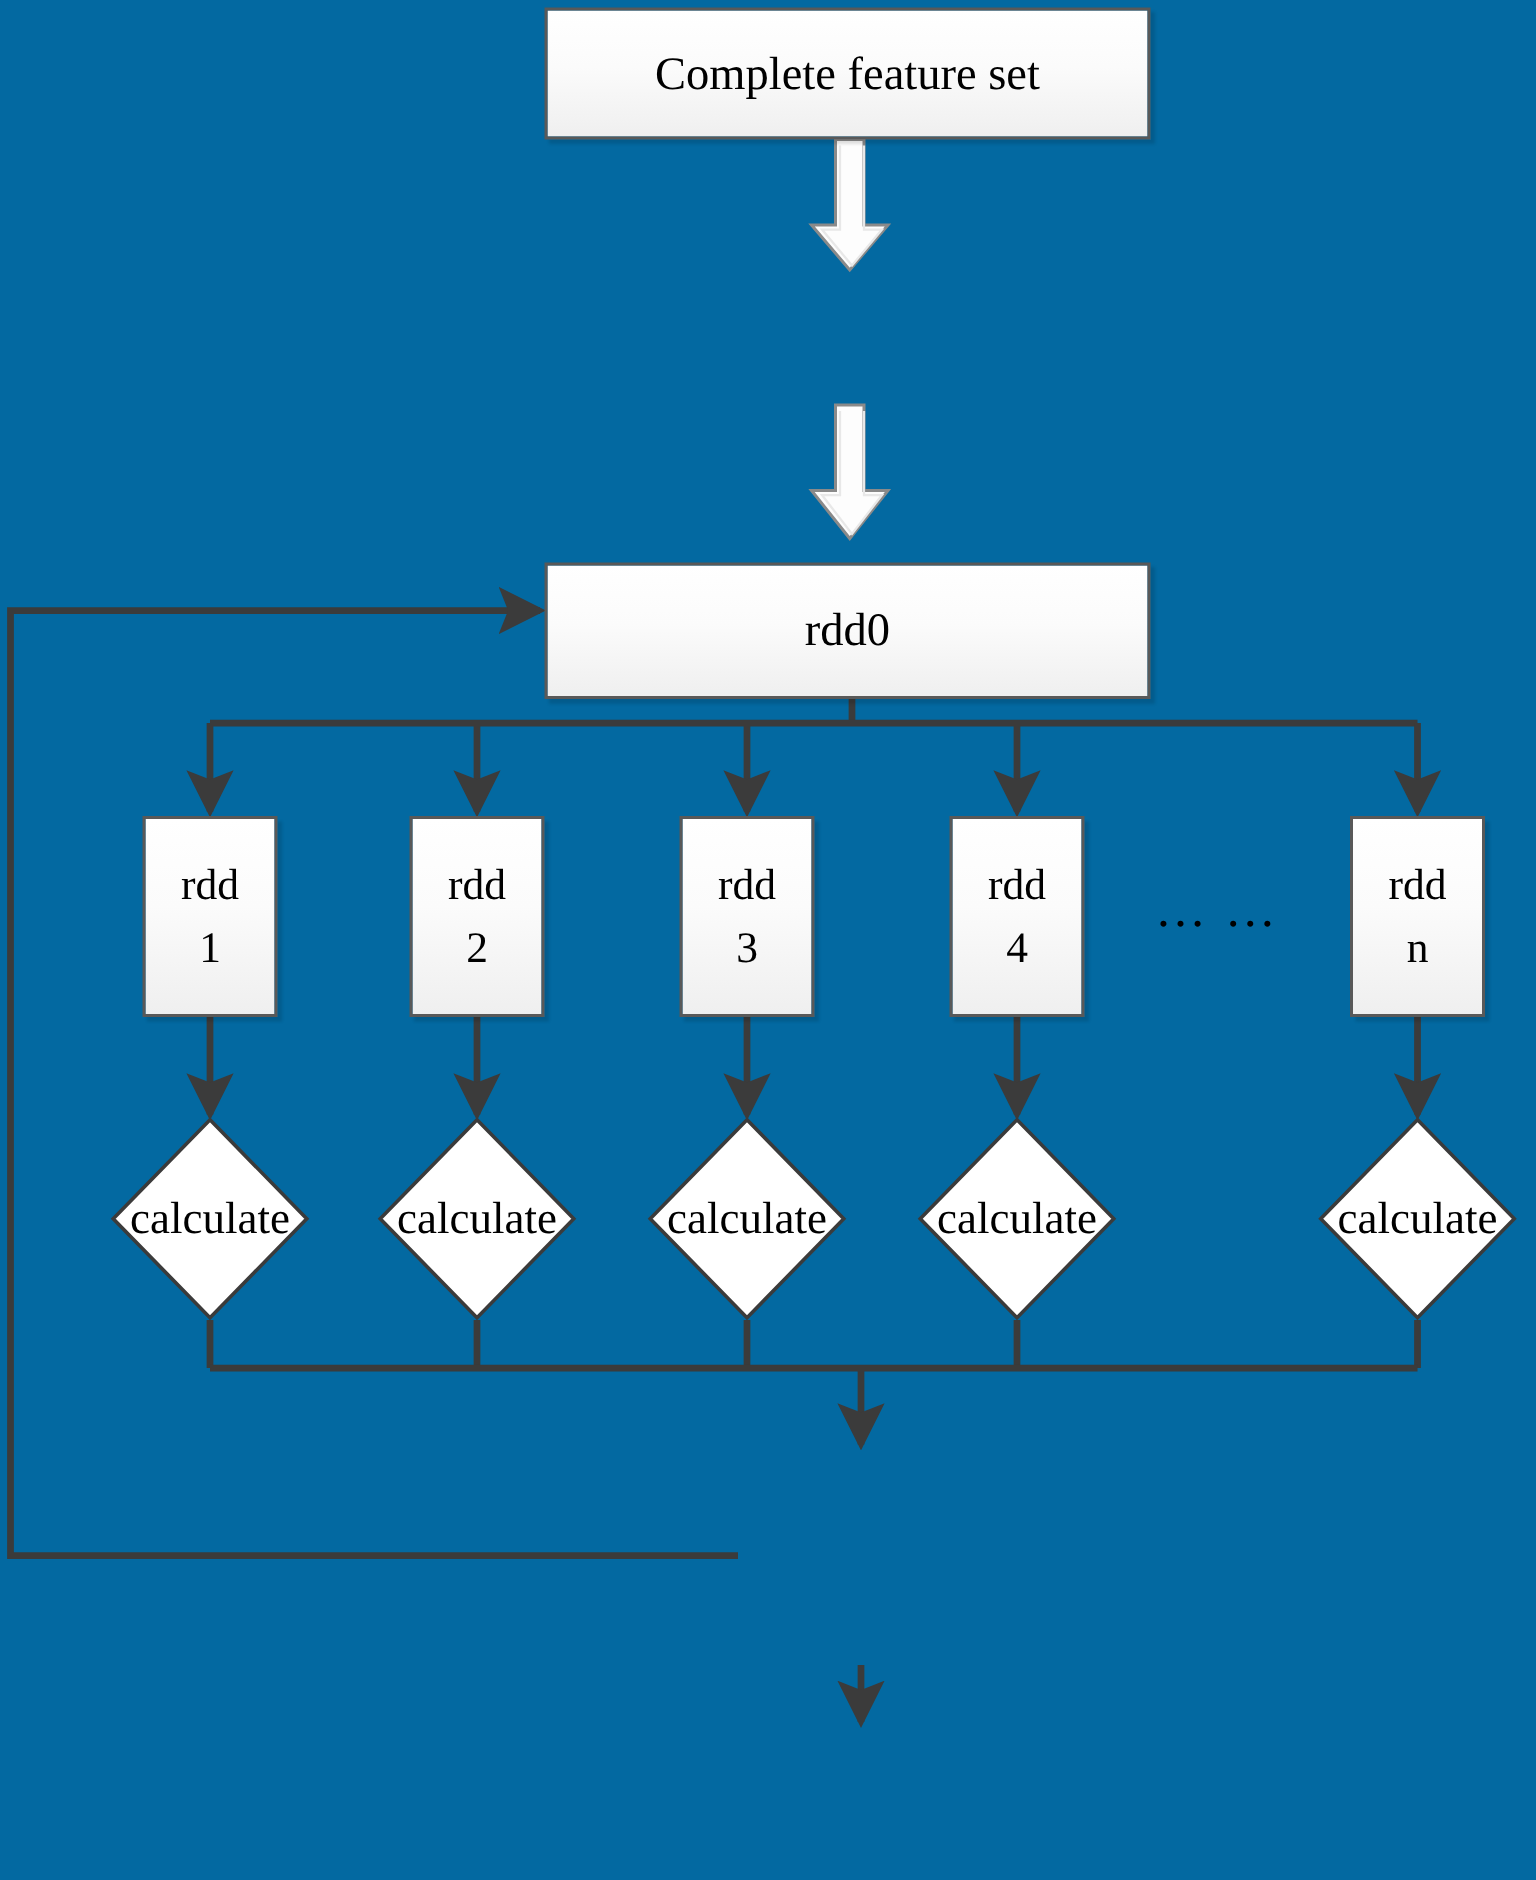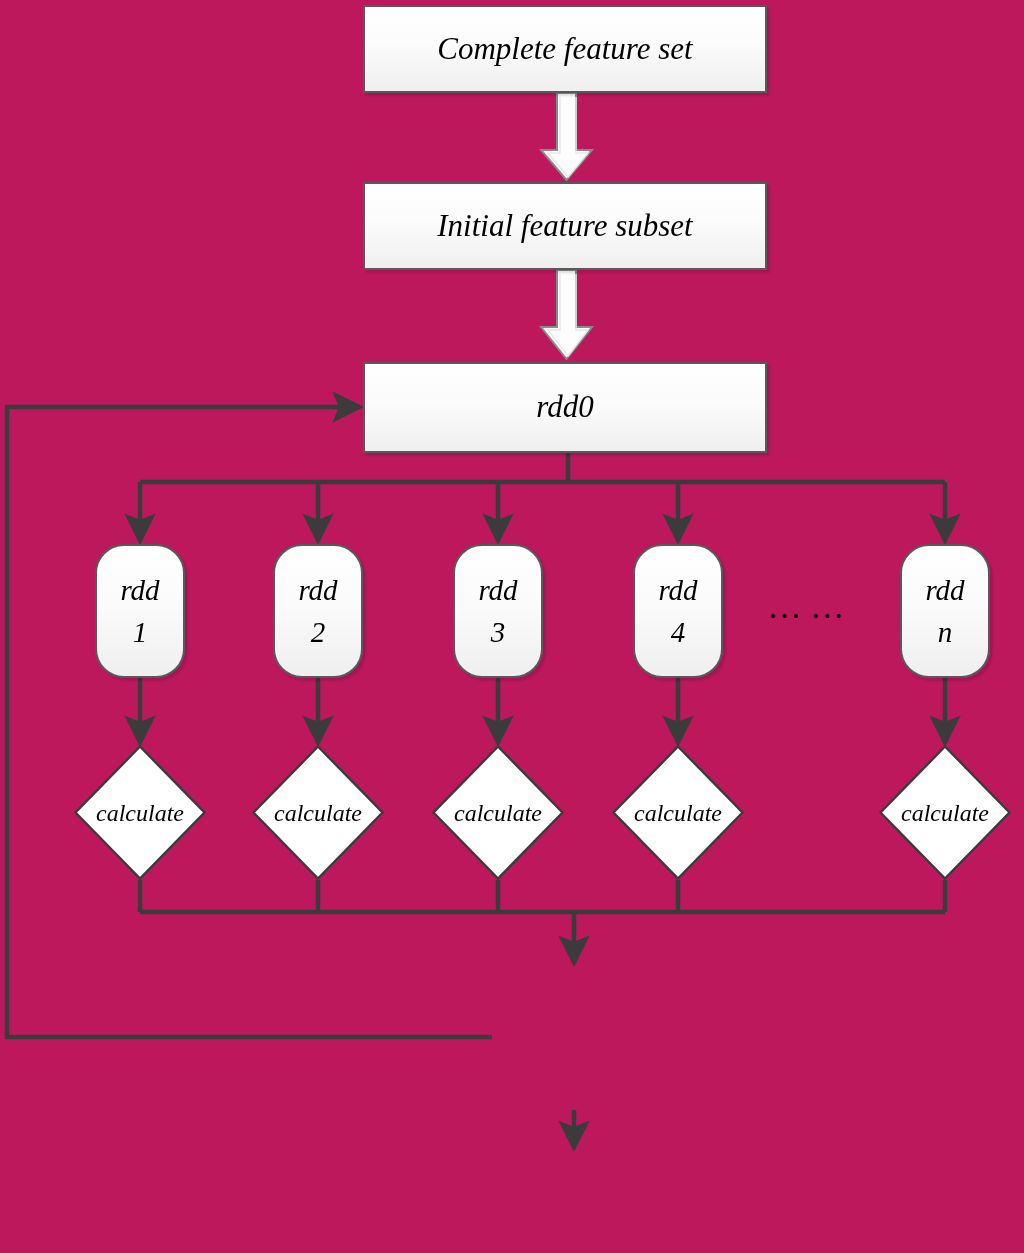--- a/index.html
+++ b/index.html
@@ -4,61 +4,59 @@
 <style>
   html, body {
     margin: 0;
     padding: 0;
     background: #ffffff;
   }
   #canvas {
     position: relative;
     width: 1024px;
     height: 1253px;
-    background: #be185d;
+    background: #0369a1;
     font-family: "Liberation Serif", "DejaVu Serif", serif;
     overflow: hidden;
-    font-style: italic;
   }
   
   .rect {
     position: absolute;
     box-sizing: border-box;
     border: 2px solid #595959;
     background: linear-gradient(to bottom, #ffffff 0%, #fbfbfb 45%, #efefef 100%);
     box-shadow: 3px 3px 2px rgba(0,0,0,0.13);
     display: flex;
     align-items: center;
     justify-content: center;
     text-align: center;
     color: #000000;
     line-height: 1.05;
   }
   .rect.wide { font-size: 31px; }
   .rect.small {
     font-size: 29px;
     flex-direction: column;
     border-width: 2px;
-    border-radius: 29px;
   }
   .rect.small .l1, .rect.small .l2 { display: block; }
   .rect.small .l1 { margin-bottom: 12px; }
 
   
   .diamond {
     position: absolute;
   }
   .diamond svg { display: block; overflow: visible; }
   .diamond .dlabel {
     position: absolute;
     left: 50%;
     top: 50%;
     transform: translate(-50%, -50%);
     white-space: nowrap;
-    font-size: 24px;
+    font-size: 30px;
     color: #000;
     pointer-events: none;
   }
   .diamond.judgement .dlabel {
     font-size: 31px;
     transform: translate(-44%, -50%);
   }
 
   
   #wires {
@@ -140,25 +138,22 @@
 
     <g stroke="#3b3b3b" stroke-width="4.5" fill="none" marker-end="url(#solidArrow)">
       <path d="M492,1037 L7,1037 L7,407 L360,407"></path>
     </g>
   </svg>
 
   <div class="rect wide" style="left:363px; top:5px; width:404px; height:88px;">
     <span>Complete feature set</span>
   </div>
 
-  <div class="rect wide" style="left:363px; top:182px; width:404px; height:88px;">
-    <span>Initial feature subset</span>
-  </div>
-
-  <div class="rect wide" style="left:363px; top:362px; width:404px; height:91px;">
+
+  <div class="rect wide" style="left:363px; top:375px; width:404px; height:91px;">
     <span>rdd0</span>
   </div>
 
   <div class="rect small" style="left:95px; top:544px; width:90px; height:134px;">
     <span class="l1">rdd</span>
     <span class="l2">1</span>
   </div>
 
   <div class="rect small" style="left:273px; top:544px; width:90px; height:134px;">
     <span class="l1">rdd</span>

